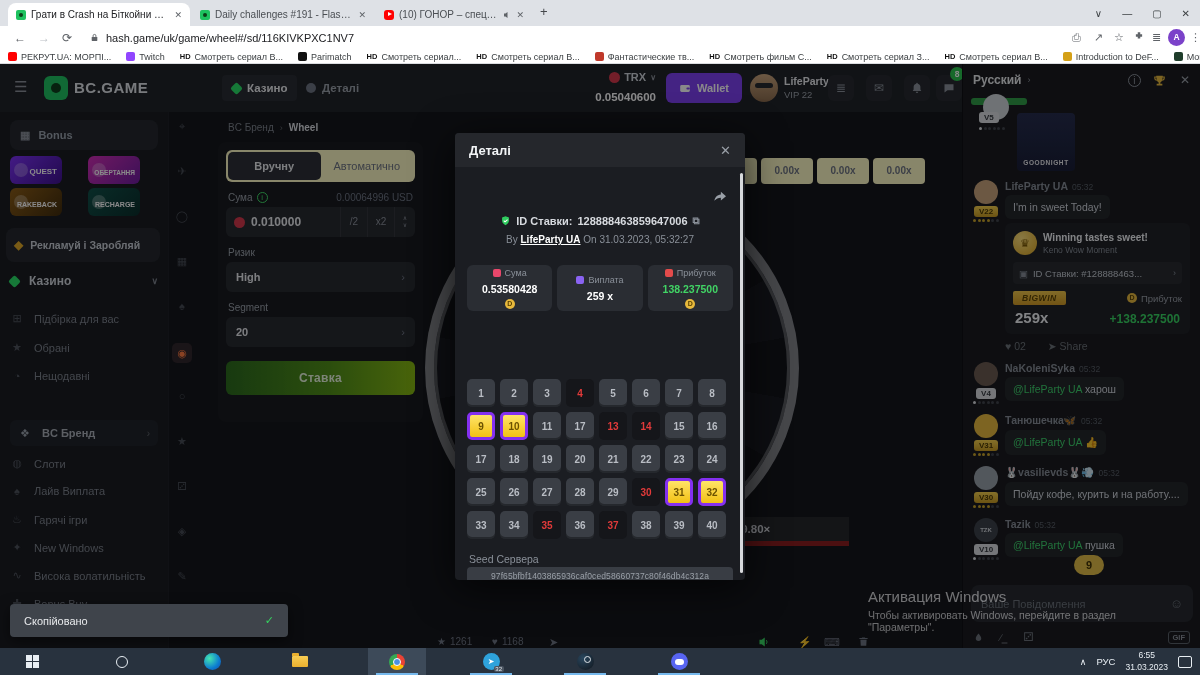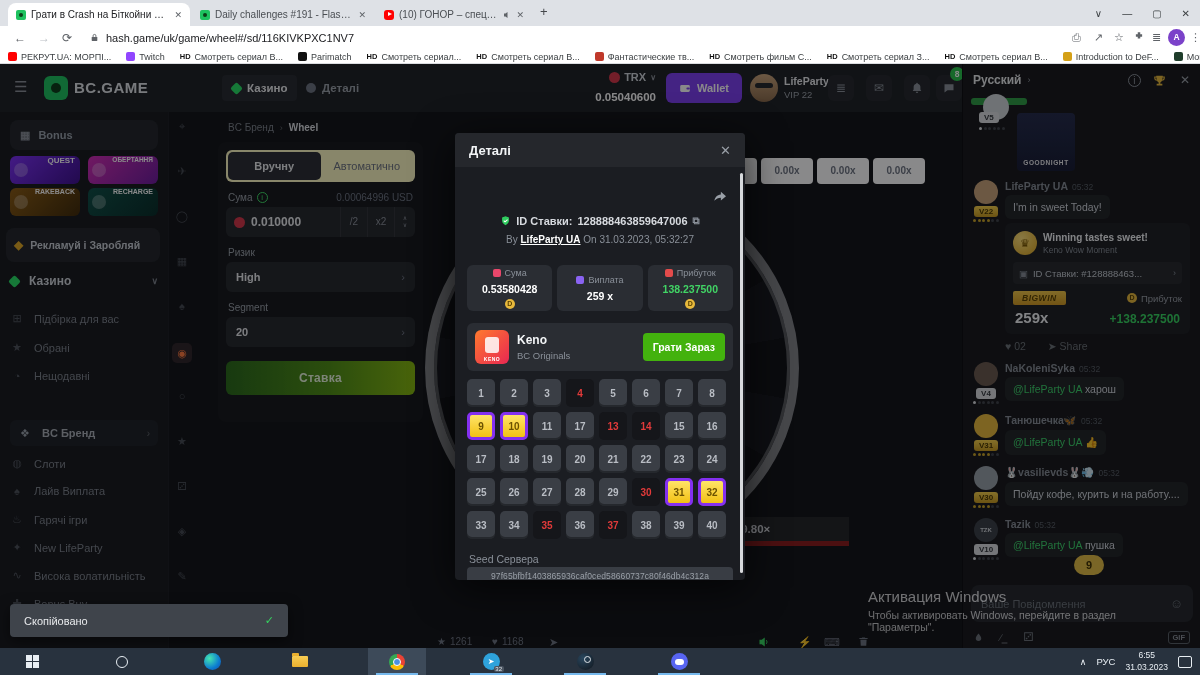--- a/index.html
+++ b/index.html
@@ -49,21 +49,21 @@
   #walletbtn{position:absolute;left:666px;top:9px;width:76px;height:30px;border-radius:6px;background:#7e3ff2;display:flex;align-items:center;justify-content:center;gap:6px;color:#fff;font-size:11px;font-weight:700;}
   #hdr-avatar{position:absolute;left:750px;top:10px;width:28px;height:28px;border-radius:50%;background:linear-gradient(#c9a37a,#8a6a4a);}
   #hdr-avatar::after{content:"";position:absolute;left:5px;top:9px;width:18px;height:5px;border-radius:3px;background:#23262b;}
   #username{position:absolute;left:784px;top:11px;font-size:10.5px;font-weight:700;color:#e8eaed;}
   #viplevel{position:absolute;left:784px;top:25px;font-size:9.5px;color:#9aa0a8;}
   .iconbox{position:absolute;top:11px;width:26px;height:26px;border-radius:6px;background:#24272c;display:flex;align-items:center;justify-content:center;color:#8a9099;font-size:12px;}
   #notifbadge{position:absolute;left:950px;top:3px;min-width:14px;height:14px;border-radius:7px;background:#27c24a;color:#fff;font-size:8.5px;font-weight:800;text-align:center;line-height:14px;}
 
   #sidebar{position:absolute;left:0;top:48px;width:168px;height:536px;background:#17191d;}
   #bonusbox{position:absolute;left:10px;top:8px;width:148px;height:30px;border-radius:8px;background:#22252a;display:flex;align-items:center;gap:8px;padding-left:10px;box-sizing:border-box;color:#9aa2ac;font-size:11px;font-weight:700;}
-  .promocard{position:absolute;width:70px;height:28px;border-radius:6px;display:flex;align-items:flex-start;justify-content:flex-end;padding:0 5px;box-sizing:border-box;color:#fff;font-weight:800;}
+  .promocard{position:absolute;width:52px;height:28px;border-radius:6px;display:flex;align-items:flex-end;justify-content:flex-end;padding:8px 5px;box-sizing:border-box;color:#fff;font-weight:800;}
   #promobox{position:absolute;left:6px;top:116px;width:154px;height:34px;border-radius:8px;background:#22252a;display:flex;align-items:center;gap:7px;padding-left:8px;box-sizing:border-box;color:#c8cdd4;font-size:10.5px;font-weight:700;}
   #casinorow{position:absolute;left:10px;top:162px;width:148px;display:flex;align-items:center;gap:10px;color:#cfd4da;font-size:12px;font-weight:700;}
   .siderow{position:absolute;left:10px;width:148px;display:flex;align-items:center;gap:10px;font-size:11px;color:#7c828b;}
   .siderow .sic{width:14px;text-align:center;color:#4d525a;font-size:11px;flex:none;}
   .siderow.boxed{background:#1e2126;border-radius:6px;height:26px;padding:0 8px;width:132px;}
   .siderow .chev{margin-left:auto;color:#5b6066;font-size:10px;}
 
   #iconstrip{position:absolute;left:168px;top:48px;width:26px;height:536px;background:#121417;border-left:1px solid #1b1e22;}
   .strip-ic{position:absolute;left:6px;width:14px;text-align:center;font-size:11px;color:#454a52;}
   .strip-ic.on{left:3px;width:20px;height:20px;line-height:20px;background:#2e2428;border-radius:5px;color:#ff7a3d;}
@@ -78,21 +78,21 @@
   .flabel{display:flex;justify-content:space-between;align-items:center;margin:10px 2px 4px 2px;font-size:10px;color:#99a0a8;}
   .flabel .usd{color:#6c7380;}
   #amountrow{height:30px;background:#25282d;border-radius:6px;display:flex;align-items:center;padding-left:8px;}
   #amountrow .val{font-size:12px;font-weight:700;color:#e8eaed;flex:1;margin-left:6px;}
   .ctrl{width:26px;text-align:center;color:#8a9099;font-size:10px;border-left:1px solid #31343a;line-height:30px;}
   #stepper{width:20px;border-left:1px solid #31343a;display:flex;flex-direction:column;align-items:center;justify-content:center;height:30px;color:#8a9099;font-size:6px;line-height:7px;}
   .selrow{height:30px;background:#25282d;border-radius:6px;display:flex;align-items:center;padding:0 10px;font-size:11px;font-weight:700;color:#e8eaed;justify-content:space-between;gap:20px;}
   .selrow .chev{color:#6c7380;font-weight:400;font-size:11px;}
   #betbtn{margin-top:14px;height:34px;border-radius:6px;background:linear-gradient(90deg,#2a6a1a,#4f8f14 55%,#86b90f);display:flex;align-items:center;justify-content:center;font-size:12px;font-weight:700;color:#e8f5dc;letter-spacing:.3px;}
 
-  .chip{position:absolute;top:94px;width:52px;height:26px;background:#ffffff;border-radius:4px;text-align:center;line-height:26px;font-size:10px;font-weight:700;color:#6c7380;}
+  .chip{position:absolute;top:94px;width:52px;height:26px;background:#fef9c3;border-radius:4px;text-align:center;line-height:26px;font-size:10px;font-weight:700;color:#6c7380;}
   #wheel{position:absolute;left:425px;top:117px;width:374px;height:374px;border-radius:50%;border:9px solid #808287;box-sizing:border-box;background:repeating-conic-gradient(#101216 0 20deg,#15181d 20deg 40deg);box-shadow:inset 0 0 0 3px #55585c;}
   #resultbox{position:absolute;left:656px;top:453px;width:193px;height:24px;background:#232527;text-align:center;line-height:24px;font-size:11.5px;font-weight:700;color:#d7dadf;}
   #resultbar{position:absolute;left:656px;top:477px;width:193px;height:5px;background:#8c1c1c;}
   .footstat{position:absolute;top:572px;display:flex;align-items:center;gap:4px;font-size:10px;color:#6c7380;}
   .footic{position:absolute;top:572px;color:#6c7380;font-size:11px;}
 
   
   #chat{position:absolute;left:962px;top:0;width:238px;height:584px;background:#17181b;border-left:1px solid #0c0d10;box-sizing:border-box;}
   #chathead{display:flex;align-items:center;gap:6px;height:32px;padding:0 10px;}
   #chathead .lang{font-size:12px;font-weight:700;color:#e6e8ea;}
@@ -416,21 +416,21 @@
           <div class="siderow" style="top: 373px;">
             <span class="sic">♠</span>
             <span>Лайв Виплата</span>
           </div>
           <div class="siderow" style="top: 401px;">
             <span class="sic">♨</span>
             <span>Гарячі ігри</span>
           </div>
           <div class="siderow" style="top: 429px;">
             <span class="sic">✦</span>
-            <span>New LifeParty</span>
+            <span>New Windows</span>
           </div>
           <div class="siderow" style="top: 457px;">
             <span class="sic">∿</span>
             <span>Висока волатильність</span>
           </div>
           <div class="siderow" style="top: 485px;">
             <span class="sic">✚</span>
             <span>Bonus Buy</span>
           </div>
         </div>
@@ -731,30 +731,20 @@
           <div class="lr">
             <span class="sdot" style="background: rgb(227, 75, 75);"></span>
             <span>Прибуток</span>
           </div>
           <div class="vr pos">
             <span>138.237500</span>
             <span class="coin">D</span>
           </div>
         </div>
       </div>
-    <div id="mgame">
-      <div id="ktile">
-          <span class="kt">KENO</span>
-        </div>
-      <div>
-        <div id="kname">Keno</div>
-        <div id="kprov">BC Originals</div>
-      </div>
-      <div id="playbtn">Грати Зараз</div>
-    </div>
     <div id="kgrid">
         <div class="cell">1</div>
         <div class="cell">2</div>
         <div class="cell">3</div>
         <div class="cell drawn">4</div>
         <div class="cell">5</div>
         <div class="cell">6</div>
         <div class="cell">7</div>
         <div class="cell">8</div>
         <div class="cell hit">9</div>

